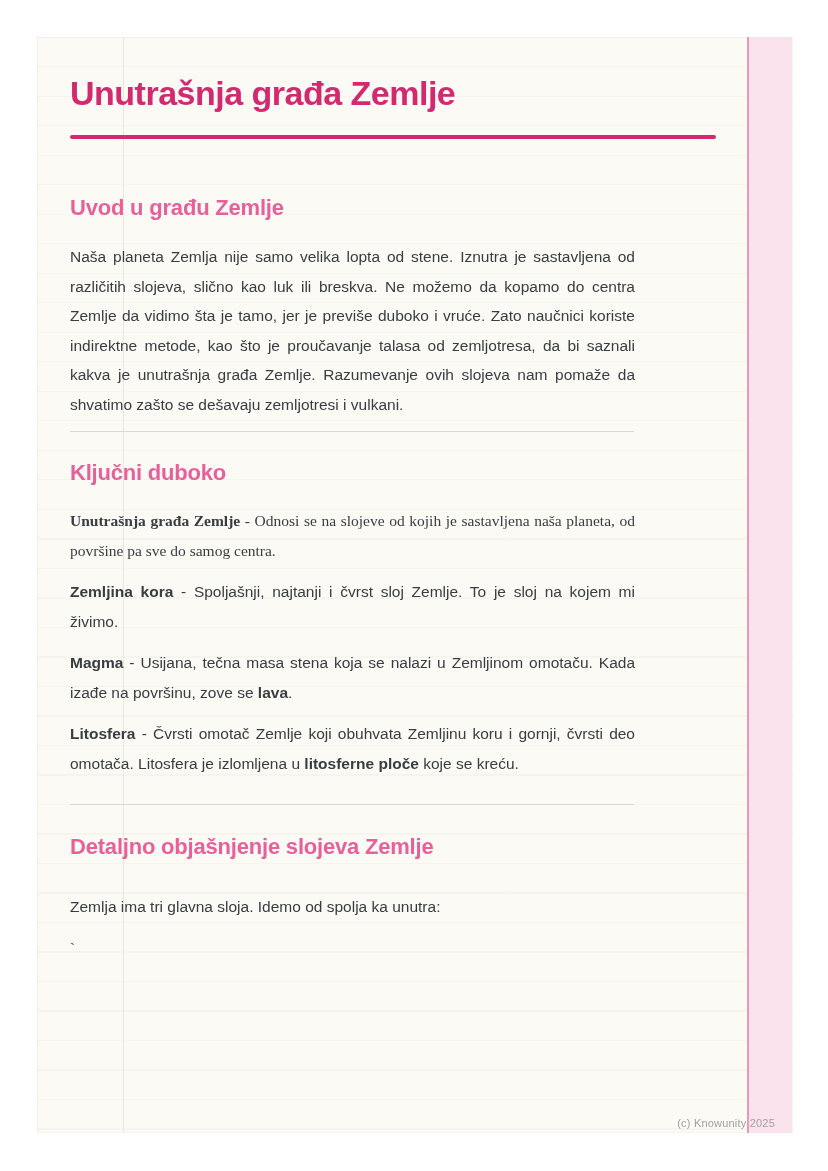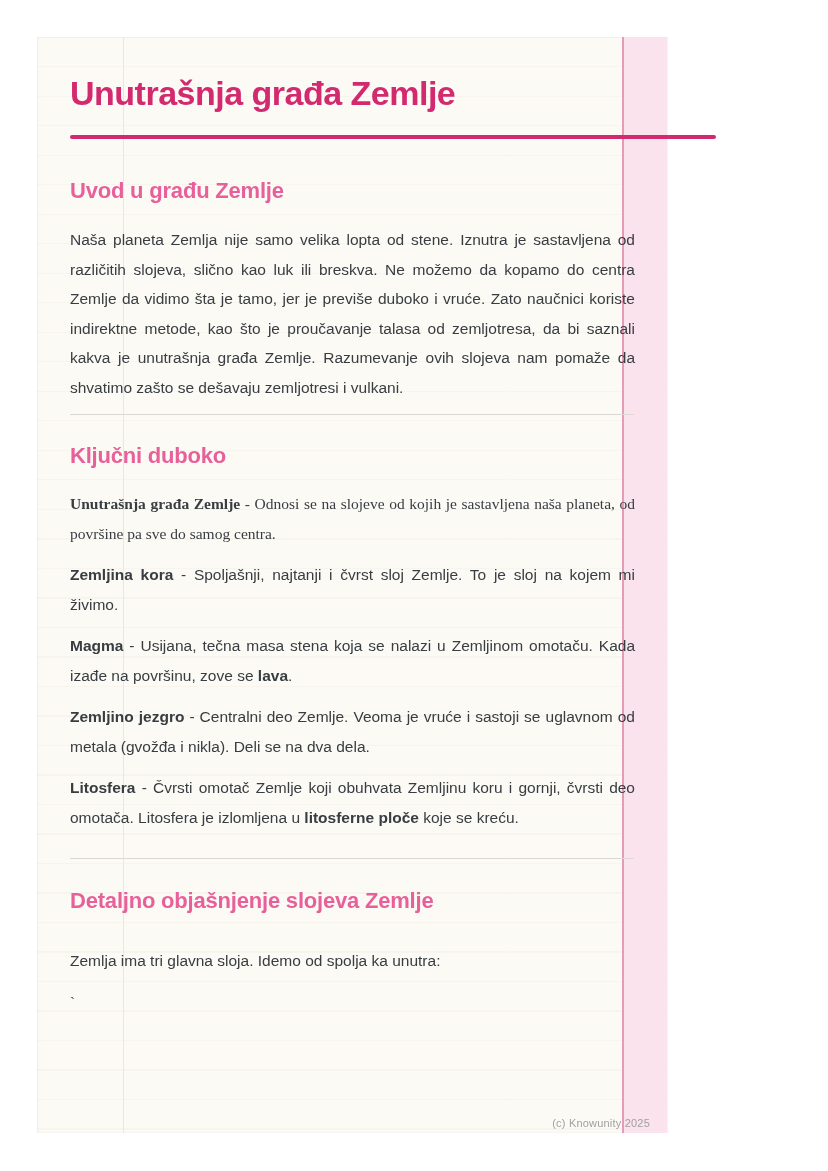--- a/index.html
+++ b/index.html
@@ -14,21 +14,21 @@
     --footer:#a2a0a0;
   }
   *{margin:0;padding:0;box-sizing:border-box;}
   html,body{background:#ffffff;}
   body{
     width:828px;height:1171px;position:relative;overflow:hidden;
     font-family:"Liberation Sans","DejaVu Sans",sans-serif;
     -webkit-font-smoothing:antialiased;
   }
   .page{
-    position:absolute;left:37px;top:37px;width:631px;height:1096px;
+    position:absolute;left:37px;top:37px;width:756px;height:1096px;
     background:
       repeating-linear-gradient(to bottom, rgba(205,195,180,0.10) 0 1px, transparent 1px 29.5px),
       var(--page-bg);
     box-shadow:inset 1px 0 2px rgba(0,0,0,0.05), inset -1px 0 2px rgba(0,0,0,0.03);
   }
   .vline{
     position:absolute;left:86px;top:0;bottom:0;width:1px;
     background:var(--vline);
   }
   .stripe{
@@ -45,21 +45,21 @@
     color:var(--accent);
   }
   .title-rule{
     margin-top:22px;height:4px;width:646px;border-radius:2px;
     background:var(--accent);
   }
   h2.section{
     font-size:22px;line-height:26px;font-weight:bold;letter-spacing:-0.2px;
     color:var(--heading);
   }
-  h2.first{margin-top:39px;}
+  h2.first{margin-top:56px;}
   p.body{
     width:565px;
     font-size:15.5px;line-height:29.5px;color:var(--body-text);
     text-align:justify;
   }
   p.intro{margin-top:21px;}
   hr.divider{
     border:none;border-top:1px solid var(--divider);
     width:564px;margin-left:0;
   }
@@ -91,21 +91,20 @@
     <h2 class="section first">Uvod u građu Zemlje</h2>
     <p class="body intro">Naša planeta Zemlja nije samo velika lopta od stene. Iznutra je sastavljena od različitih slojeva, slično kao luk ili breskva. Ne možemo da kopamo do centra Zemlje da vidimo šta je tamo, jer je previše duboko i vruće. Zato naučnici koriste indirektne metode, kao što je proučavanje talasa od zemljotresa, da bi saznali kakva je unutrašnja građa Zemlje. Razumevanje ovih slojeva nam pomaže da shvatimo zašto se dešavaju zemljotresi i vulkani.</p>
 
     <hr class="divider divider-1">
 
     <h2 class="section key">Ključni duboko</h2>
     <div id="definitions">
         <p class="body def"><b>Unutrašnja građa Zemlje</b><span> - Odnosi se na slojeve od kojih je sastavljena naša planeta, od površine pa sve do samog centra.</span></p>
         <p class="body def"><b>Zemljina kora</b><span> - Spoljašnji, najtanji i čvrst sloj Zemlje. To je sloj na kojem mi živimo.</span></p>
         <p class="body def"><b>Magma</b><span> - Usijana, tečna masa stena koja se nalazi u Zemljinom omotaču. Kada izađe na površinu, zove se </span><b>lava</b><span>.</span></p>
-        <p class="body def"><b>Zemljino jezgro</b><span> - Centralni deo Zemlje. Veoma je vruće i sastoji se uglavnom od metala (gvožđa i nikla). Deli se na dva dela.</span></p>
         <p class="body def"><b>Litosfera</b><span> - Čvrsti omotač Zemlje koji obuhvata Zemljinu koru i gornji, čvrsti deo omotača. Litosfera je izlomljena u </span><b>litosferne ploče</b><span> koje se kreću.</span></p>
       </div>
 
     <hr class="divider divider-2">
 
     <h2 class="section detailed">Detaljno objašnjenje slojeva Zemlje</h2>
     <p class="body layers">Zemlja ima tri glavna sloja. Idemo od spolja ka unutra:</p>
     <p class="body stray">`</p>
   </div>
 

